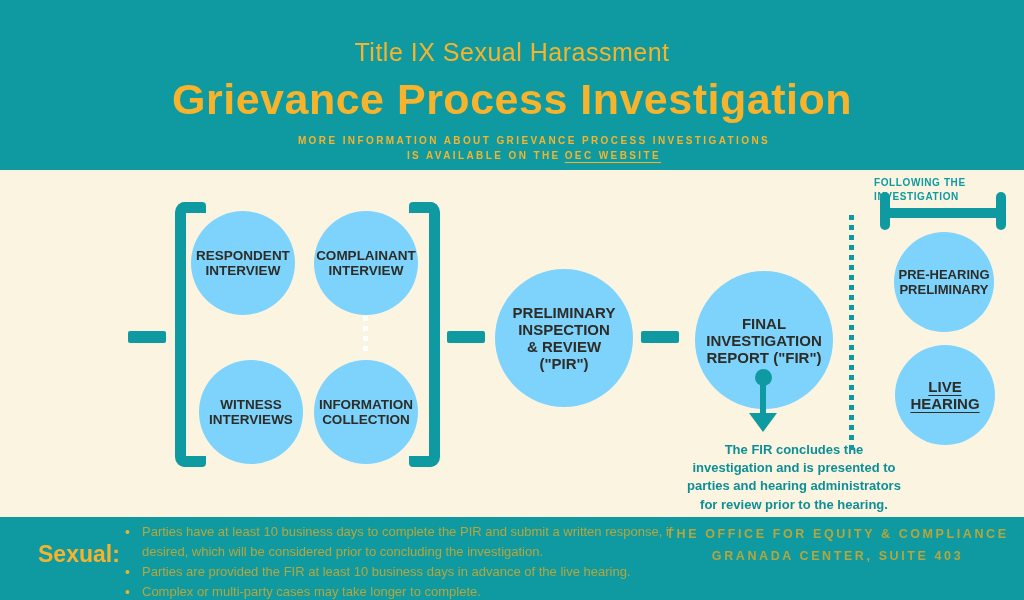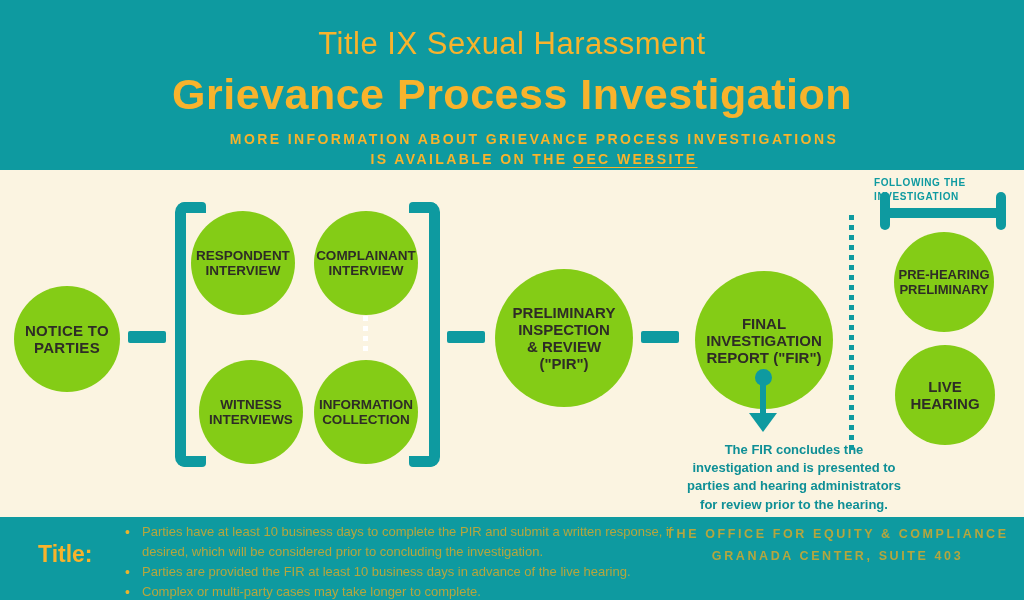--- a/index.html
+++ b/index.html
@@ -1,39 +1,39 @@
 <!DOCTYPE html>
 <html><head>
 <meta charset="utf-8">
 <style>
   * { margin:0; padding:0; box-sizing:border-box; }
   html,body { width:1024px; height:600px; overflow:hidden; }
   body { font-family:"Liberation Sans", sans-serif; background:#FBF4E1; position:relative; }
 
   
   .header { position:absolute; left:0; top:0; width:1024px; height:170px; background:#0E9AA0; text-align:center; color:#F8B32C; }
-  .eyebrow { padding-top:26px; font-size:31px; font-weight:500; letter-spacing:0.5px; }
+  .eyebrow { padding-top:38px; font-size:25px; font-weight:500; letter-spacing:0.5px; }
   .title   { margin-top:8px; font-size:43px; font-weight:700; letter-spacing:0.5px; }
-  .subtitle { margin-top:10px; font-size:14px; font-weight:700; letter-spacing:2.4px; line-height:1.45;padding-left:44px; }
+  .subtitle { margin-top:10px; font-size:10px; font-weight:700; letter-spacing:2.4px; line-height:1.45;padding-left:44px; }
   .subtitle a { color:#F8B32C; text-decoration:underline; text-underline-offset:3px; margin-left:0.4em; }
 
   
   .stage { position:absolute; left:0; top:170px; width:1024px; height:347px; background:#FBF4E1; }
-  .bubble { position:absolute; border-radius:50%; background:#84cc16; display:flex; align-items:center; justify-content:center;
+  .bubble { position:absolute; border-radius:50%; background:#7dd3fc; display:flex; align-items:center; justify-content:center;
             text-align:center; color:#2E2C26; font-weight:600; white-space:pre-line; }
   .c-notice { left:14px;  top:116px; width:106px; height:106px; font-size:15px; letter-spacing:0.3px; }
   .c-resp   { left:191px; top:41px;  width:104px; height:104px; font-size:13.5px; }
   .c-compl  { left:314px; top:41px;  width:104px; height:104px; font-size:13.5px; }
   .c-witn   { left:199px; top:190px; width:104px; height:104px; font-size:13.5px; }
   .c-info   { left:314px; top:190px; width:104px; height:104px; font-size:13.5px; }
   .c-pir    { left:495px; top:99px;  width:138px; height:138px; font-size:15px; }
   .c-fir    { left:695px; top:101px; width:138px; height:138px; font-size:15px; }
   .c-prehear{ left:894px; top:62px;  width:100px; height:100px; font-size:13px; }
   .c-live   { left:895px; top:175px; width:100px; height:100px; font-size:15px; font-weight:700; }
-  .c-live span { text-underline-offset:3px; }
+  .c-live span { text-decoration:underline; text-underline-offset:3px; }
 
   .dash { position:absolute; width:38px; height:12px; background:#0E9AA0; border-radius:2px; }
   .dash1 { left:128px; top:161px; }
   .dash2 { left:447px; top:161px; }
   .dash3 { left:641px; top:161px; }
 
   .bracket { position:absolute; top:32px; width:31px; height:265px; }
   .bracket.left  { left:175px; border-left:11px solid #0E9AA0; border-top:11px solid #0E9AA0; border-bottom:11px solid #0E9AA0; border-radius:10px 4px 4px 10px; }
   .bracket.right { left:409px; border-right:11px solid #0E9AA0; border-top:11px solid #0E9AA0; border-bottom:11px solid #0E9AA0; border-radius:4px 10px 10px 4px; }
 
@@ -77,22 +77,20 @@
   <div class="eyebrow">Title IX Sexual Harassment</div>
   <div class="title">Grievance Process Investigation</div>
   <div class="subtitle">
     <div>MORE INFORMATION ABOUT GRIEVANCE PROCESS INVESTIGATIONS</div>
     <div><span>IS AVAILABLE ON THE</span><a href="#">OEC WEBSITE</a></div>
   </div>
 </div>
 
 <div class="stage">
 
-  <div class="bubble c-notice">NOTICE TO
-PARTIES</div>
 
   <div class="dash dash1"></div>
 
   <div class="bracket left"></div>
   <div class="bubble c-resp">RESPONDENT
 INTERVIEW</div>
   <div class="bubble c-compl">COMPLAINANT
 INTERVIEW</div>
   <div class="bubble c-witn">WITNESS
 INTERVIEWS</div>
@@ -129,21 +127,21 @@
   <div class="ibeam-cap l"></div>
   <div class="ibeam-cap r"></div>
 
   <div class="bubble c-prehear">PRE-HEARING
 PRELIMINARY</div>
   <div class="bubble c-live"><span>LIVE
 HEARING</span></div>
 </div>
 
 <div class="footer">
-  <div class="notes-label">Title:</div>
+  <div class="notes-label">Sexual:</div>
   <ul class="notes-list">
     <li>Parties have at least 10 business days to complete the PIR and submit a written response, if desired, which will be considered prior to concluding the investigation.</li>
     <li>Parties are provided the FIR at least 10 business days in advance of the live hearing.</li>
     <li>Complex or multi-party cases may take longer to complete.</li>
   </ul>
   <div class="office-block">
     <div>THE OFFICE FOR EQUITY &amp; COMPLIANCE</div>
     <div>GRANADA CENTER, SUITE 403</div>
   </div>
 </div>

